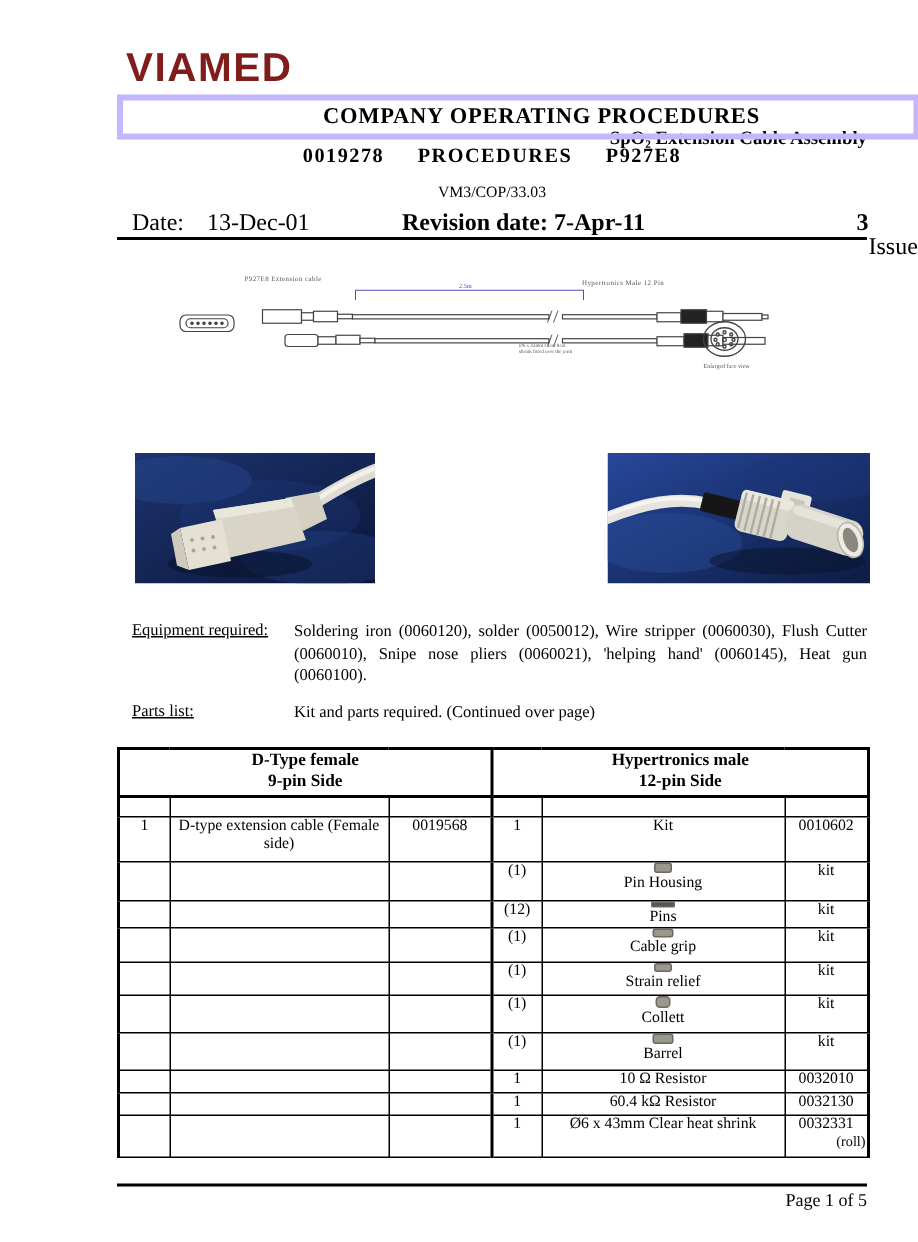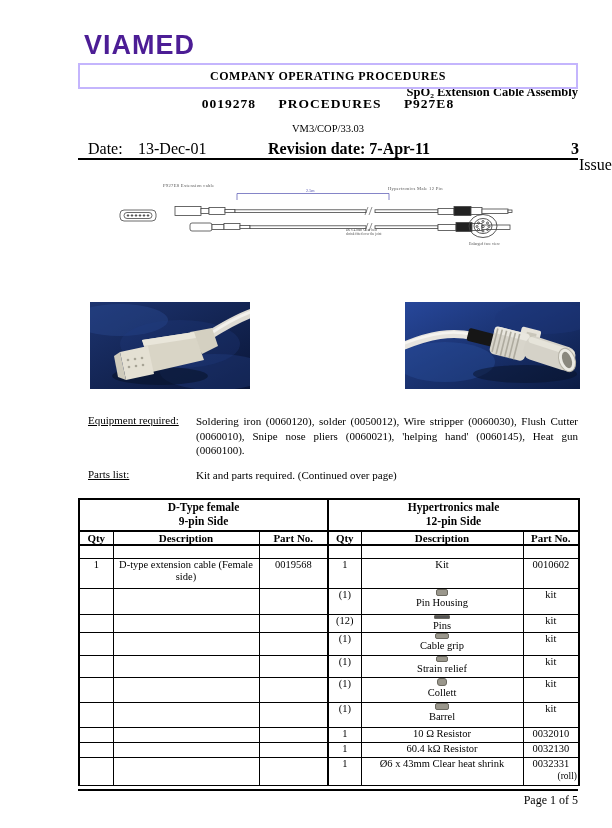--- a/index.html
+++ b/index.html
@@ -5,26 +5,26 @@
   html,body{margin:0;padding:0;background:#888;}
   .page{
     position:relative;width:612px;height:828px;background:#ffffff;
     font-family:"Liberation Serif", serif;color:#000;overflow:hidden;
     margin:0 auto;
   }
   .abs{position:absolute;}
   
   .logo{
     left:84px;top:30px;font-family:"Liberation Sans",sans-serif;
-    font-weight:bold;font-size:27px;letter-spacing:1px;color:#4c1d95;
+    font-weight:bold;font-size:27px;letter-spacing:1px;color:#7f1d1d;
   }
   .assembly-title{right:34px;top:42px;font-size:12.5px;font-weight:bold;margin-top:43px;}
   .banner{
-    left:78px;top:63px;width:496px;height:22px;border:2px solid #c4b5fd;
-    text-align:center;line-height:22px;font-size:12px;font-weight:bold;letter-spacing:.5px;
+    left:78px;top:63px;width:496px;height:22px;border:4px solid #c4b5fd;
+    text-align:center;line-height:22px;font-size:15px;font-weight:bold;letter-spacing:.5px;padding-left:31px;
   }
   .product-line{left:78px;top:96px;width:500px;text-align:center;font-size:13.5px;font-weight:bold;letter-spacing:1px;}
   .product-line span{margin:0 9px;}
   .doc-ref{left:78px;top:123px;width:500px;text-align:center;font-size:10.5px;font-weight:normal;}
   .date-row{left:0;top:140px;width:612px;height:18px;font-size:16px;}
   .dlabel{left:88px;top:0;}
   .dvalue{left:138px;top:0;}
   .revision{left:268px;top:0;font-weight:bold;}
   .ilabel{left:531px;top:16px;margin-left:48px;}
   .ivalue{left:571px;top:0;font-weight:bold;}
@@ -237,28 +237,20 @@
         <tr class="group" style="height:32px">
       <th colspan="3" class="outer-l mid">
         <span>D-Type female</span><br>
         <span>9-pin Side</span>
       </th>
       <th colspan="3" class="outer-r">
         <span>Hypertronics male</span><br>
         <span>12-pin Side</span>
       </th>
     </tr>
-    <tr class="colhead" style="height:14px">
-      <th class="outer-l">Qty</th>
-      <th>Description</th>
-      <th class="mid">Part No.</th>
-      <th>Qty</th>
-      <th>Description</th>
-      <th class="outer-r">Part No.</th>
-    </tr>
 
     <tr style="height:13px">
       <td class="outer-l"></td>
       <td></td>
       <td class="mid"></td>
       <td></td>
       <td></td>
       <td class="outer-r"></td>
     </tr>
 

